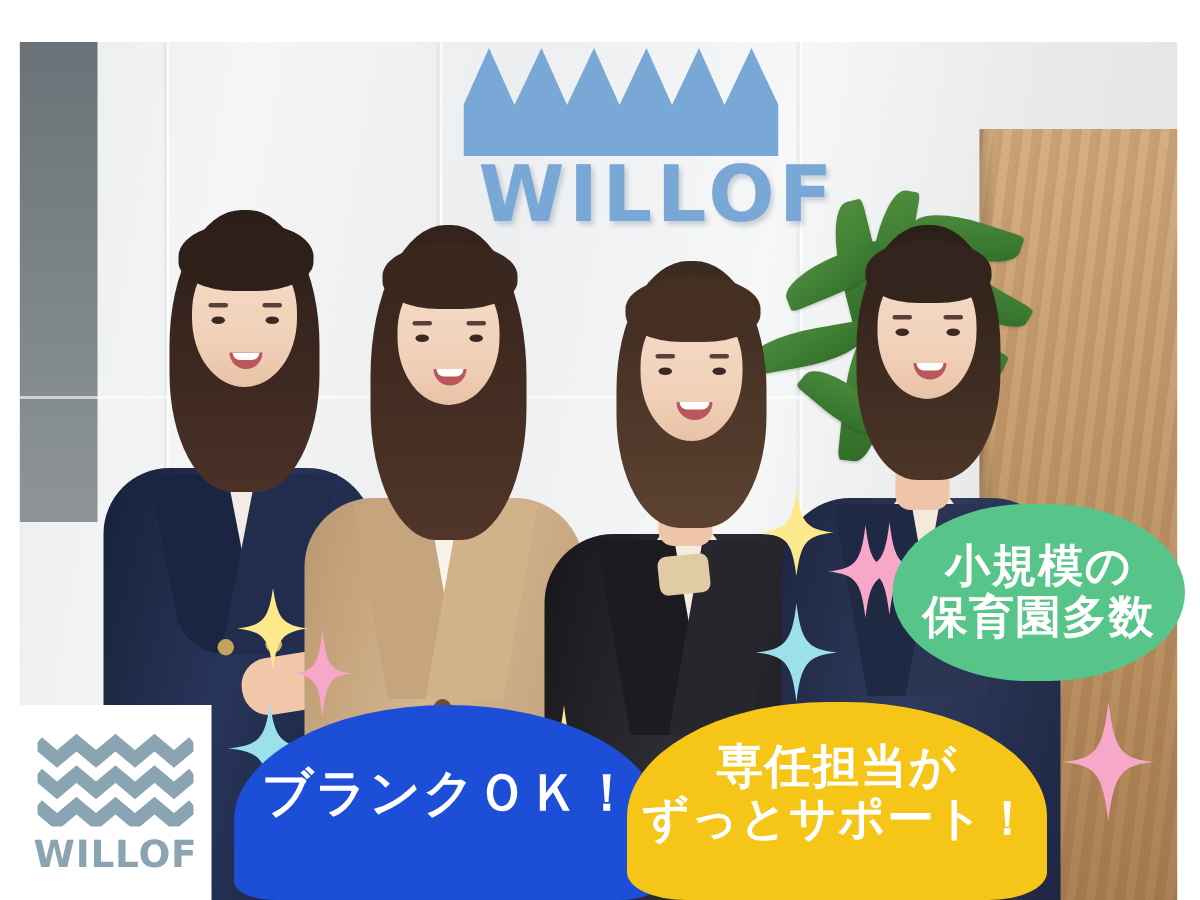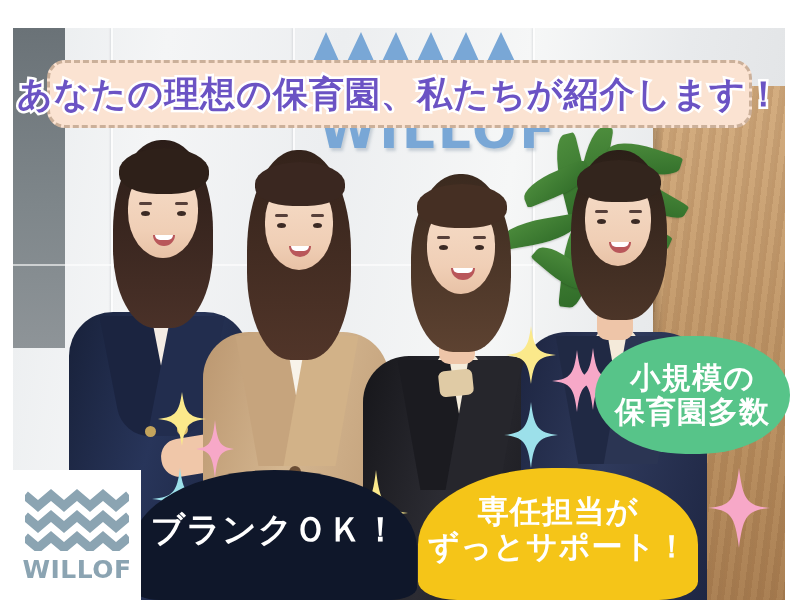--- a/index.html
+++ b/index.html
@@ -68,21 +68,21 @@
 
   
   .bubble{position:absolute;display:flex;align-items:center;justify-content:center;text-align:center;
     font-weight:700;color:#ffffff;line-height:1.12;letter-spacing:1px;}
 
   .b-pink{left:216px;top:398px;width:332px;height:92px;background:#f585ae;
     border-radius:46% 46% 44% 44%/58% 58% 42% 42%;font-size:34px;}
   .b-pink:after{content:"";position:absolute;left:54px;bottom:-14px;width:46px;height:28px;background:#f585ae;
     border-radius:0 0 60% 40%;transform:rotate(8deg);}
 
-  .b-blue{left:132px;top:470px;width:285px;height:130px;background:#0f172a;
+  .b-blue{left:156px;top:470px;width:285px;height:130px;background:#1d4ed8;
     border-radius:52% 52% 10% 10%/62% 62% 10% 10%;font-size:34px;align-items:flex-start;padding-top:40px;box-sizing:border-box;}
 
   .b-yellow{left:418px;top:468px;width:280px;height:132px;background:#f5c518;
     border-radius:48% 48% 14% 14%/58% 58% 14% 14%;font-size:31px;align-items:flex-start;padding-top:26px;box-sizing:border-box;}
 
   .b-green{left:595px;top:336px;width:195px;height:118px;background:#57c489;
     border-radius:52%/56%;font-size:30px;}
 
   
   .logo-card{position:absolute;left:13px;top:470px;width:128px;height:130px;background:#ffffff;
@@ -248,23 +248,20 @@
     <svg width="42" height="62" viewBox="0 0 42 62">
         <path d="M21 0 C24 24 27 29 42 31 C27 33 24 38 21 62 C18 38 15 33 0 31 C15 29 18 24 21 0Z" fill="#f7a8c8"></path>
       </svg>
   </div>
   <div class="sparkle" style="left:708px;top:468px;">
     <svg width="62" height="80" viewBox="0 0 62 80">
         <path d="M31 0 C35 32 39 38 62 40 C39 42 35 48 31 80 C27 48 23 42 0 40 C23 38 27 32 31 0Z" fill="#f7a8c8"></path>
       </svg>
   </div>
 
-  <div class="banner">
-    <div class="banner-text">あなたの理想の保育園、私たちが紹介します！</div>
-  </div>
 
 
   <div class="bubble b-blue">
     <span>ブランクＯＫ！</span>
   </div>
 
   <div class="bubble b-green">
     <div>
       <div>小規模の</div>
       <div>保育園多数</div>

